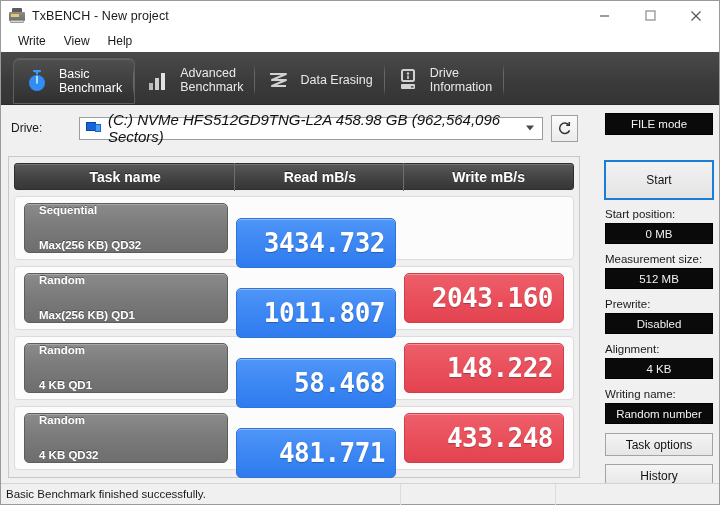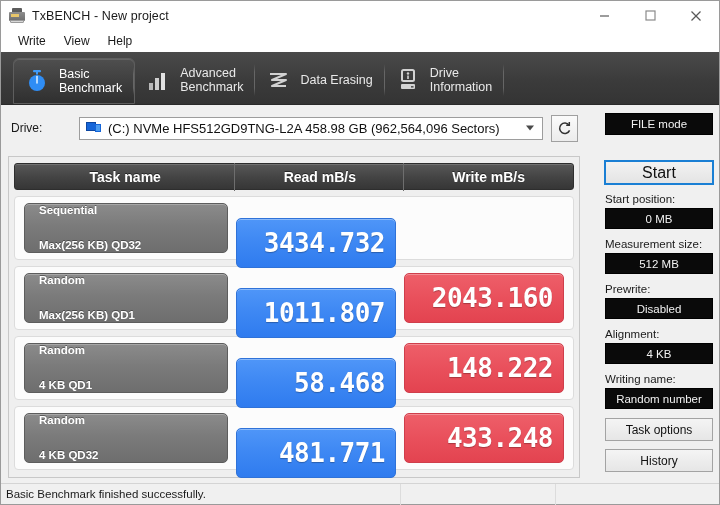--- a/index.html
+++ b/index.html
@@ -108,21 +108,21 @@
     position: absolute; top: 109px; left: 0;
     width: 611px; height: 36px;
     display: flex; align-items: center;
   }
   .drive-label { font-size: 12px; color: #1a1a1a; margin-left: 10px; width: 68px; }
   .drive-combo {
     position: relative;
     width: 464px; height: 23px;
     background: #ffffff; border: 1px solid #9d9d9d;
     display: flex; align-items: center;
-    font-size: 13px; color: #111;
+    font-size: 15px; color: #111; font-style: italic;
   }
   .drive-combo .dicon {
     width: 16px; height: 14px; margin: 0 6px 0 6px; position: relative; flex: none;
   }
   .drive-combo .dicon .mon {
     position: absolute; left: 0; top: 1px; width: 10px; height: 9px;
     background: #1565d8; border: 1px solid #0d47a1;
   }
   .drive-combo .dicon .mon2 {
     position: absolute; left: 9px; top: 3px; width: 6px; height: 8px;
@@ -220,25 +220,25 @@
     width: 110px;
   }
   .mode-btn {
     width: 108px; height: 22px;
     background: #0a0a0a; border: 1px solid #000;
     color: #f2f2f2; font-size: 11.5px;
     display: flex; align-items: center; justify-content: center;
     margin-bottom: 26px;
   }
   .start-btn {
-    width: 108px; height: 23px;
+    width: 108px; height: 38px;
     background: linear-gradient(#f2f2f2, #e4e4e4);
     border: 1px solid #1a7fd4;
     outline: 1px solid #1a7fd4;
-    color: #111; font-size: 16px;
+    color: #111; font-size: 12px;
     display: flex; align-items: center; justify-content: center;
     margin-bottom: 9px;
   }
   .slabel {
     font-size: 11.5px; color: #1a1a1a; margin-bottom: 3px;
   }
   .sfield {
     width: 108px; height: 21px;
     background: #0a0a0a; border: 1px solid #000;
     color: #f2f2f2; font-size: 11.5px;

